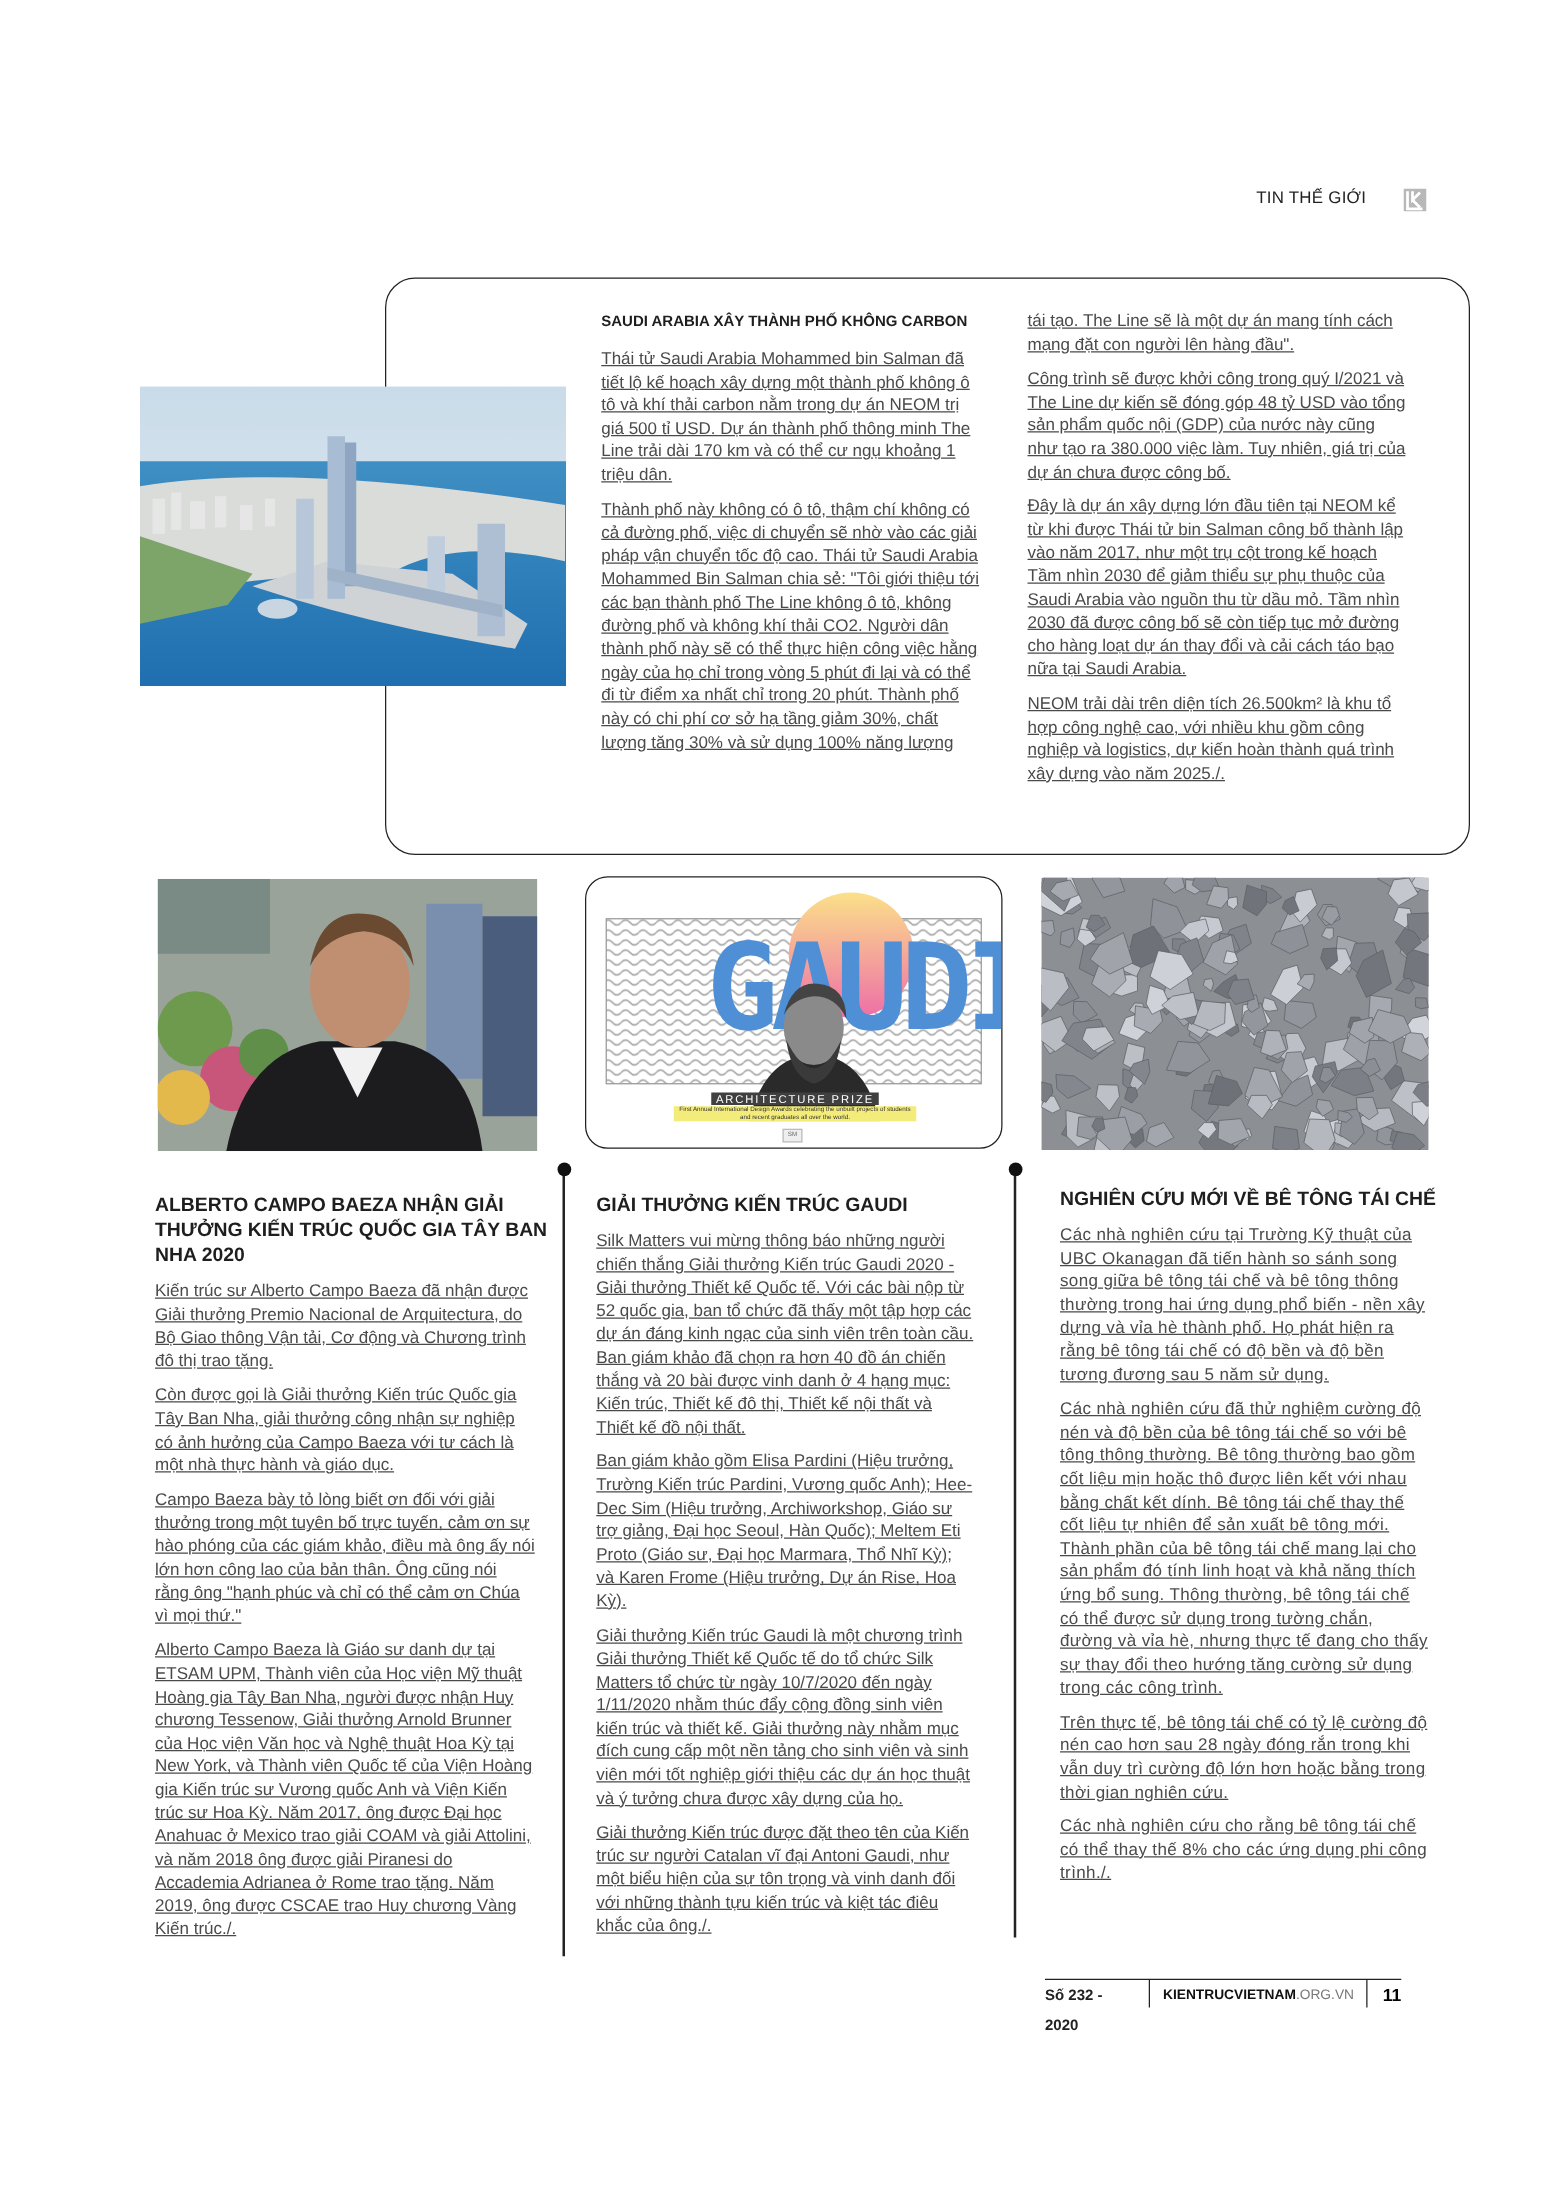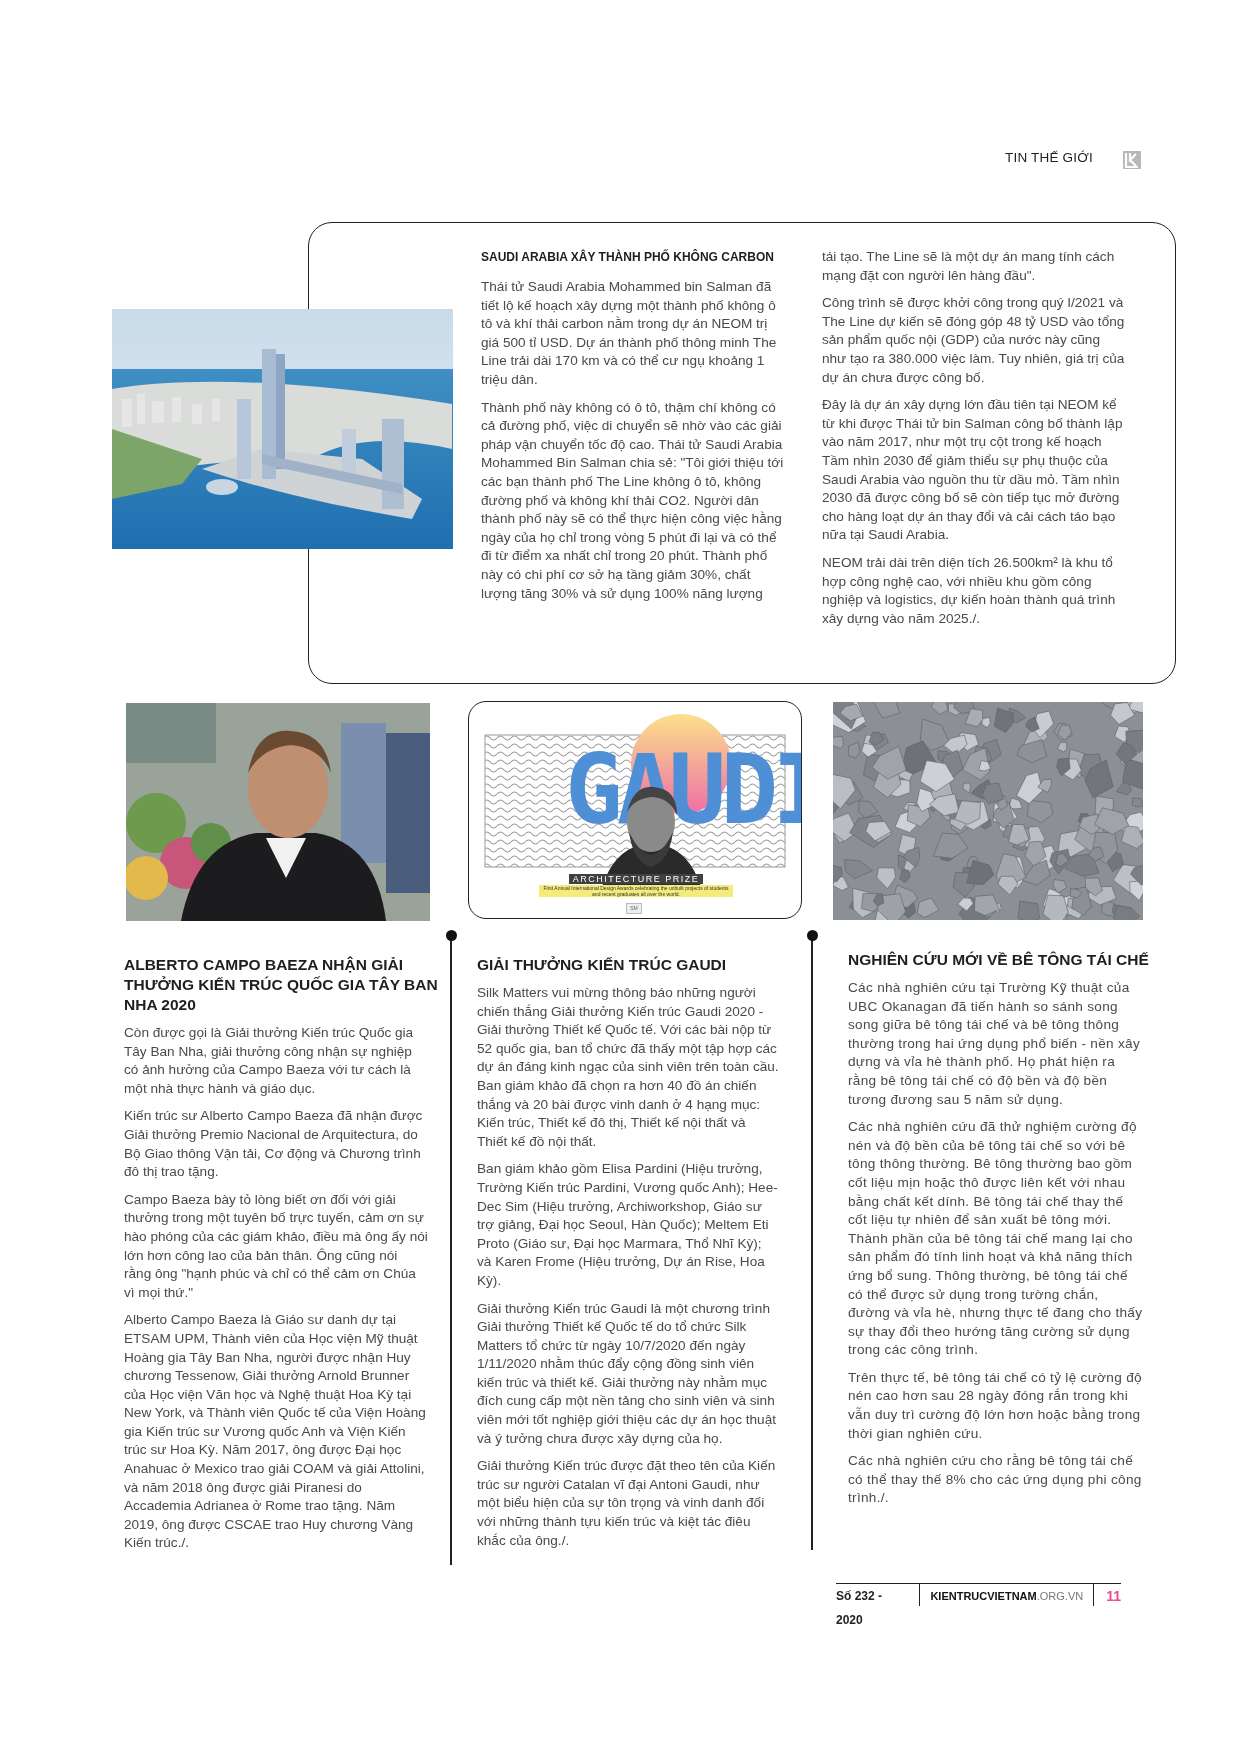--- a/index.html
+++ b/index.html
@@ -9,21 +9,21 @@
   
   .section-label { position:absolute; top:150px; left:1005px; font-weight:normal; font-size:13.5px;
                    color:#222; letter-spacing:0.2px; }
   .section-logo { position:absolute; top:150px; left:1122px; width:20px; height:20px; }
 
   
   .top-box { position:absolute; left:308px; top:222px; width:868px; height:462px;
              border:1.6px solid #222; border-radius:24px; box-sizing:border-box; background:#fff; }
   .neom-photo { position:absolute; left:112px; top:309px; width:341px; height:240px; overflow:hidden; }
   .col { position:absolute; font-size:13.6px; line-height:18.6px; color:#4a4a4a; font-weight:300; }
-  .col p { margin:0 16px 9px 0; }
+  .col p { margin:0 16px 9px 0;text-decoration:underline; }
   .headline { font-weight:bold; color:#1e1e1e; text-transform:uppercase; }
   .h-top { font-size:12px; line-height:26px; margin:0 0 8px 0; }
   .h-bottom { font-size:15.5px; line-height:20px; margin:0 0 9px 0; }
 
   .top-col1 { left:481px; top:244px; width:322px; }
   .top-col2 { left:822px; top:248px; width:320px; }
 
   
   .photo-baeza { position:absolute; left:126px; top:703px; width:304px; height:218px; overflow:hidden; }
   .gaudi-frame { position:absolute; left:468px; top:701px; width:334px; height:218px;
@@ -39,21 +39,21 @@
   .b-col1 { left:124px; top:955px; width:320px; }
   .b-col2 { left:477px; top:955px; width:318px; }
   .b-col3 { left:848px; top:950px; width:312px; }
 
   
   .footer { position:absolute; left:836px; top:1583px; width:285px; height:22px;
             border-top:1.2px solid #222; display:flex; align-items:center; font-size:12px; }
   .footer .issue { font-weight:bold; color:#222; padding-right:10px; border-right:1.2px solid #222; height:22px; line-height:24px; }
   .footer .site { padding:0 10px; border-right:1.2px solid #222; height:22px; line-height:24px; color:#111; font-weight:bold; font-size:11px; }
   .footer .site .light { font-weight:normal; color:#777; }
-  .footer .page { padding-left:12px; font-weight:bold; font-size:14px; color:#ec4899; height:22px; line-height:24px; }
+  .footer .page { padding-left:12px; font-weight:bold; font-size:14px; color:#000000; height:22px; line-height:24px; }
 </style>
 </head>
 <body>
 
 <div class="section-label">TIN THẾ GIỚI</div>
 <svg class="section-logo" viewBox="0 0 20 20">
   <rect x="1" y="1" width="18" height="18" fill="#b8b8b8"></rect>
   <path d="M4 3 V17 H16 M8 3 V10 L14 4 M8 10 L14 16" stroke="#fff" stroke-width="2.2" fill="none"></path>
 </svg>
 
@@ -331,22 +331,22 @@
 
 <div class="divider div1">
     <span class="dot"></span>
   </div>
 <div class="divider div2">
     <span class="dot"></span>
   </div>
 
 <div class="col b-col1">
   <div class="headline h-bottom">ALBERTO CAMPO BAEZA NHẬN GIẢI THƯỞNG KIẾN TRÚC QUỐC GIA TÂY BAN NHA 2020</div>
+  <p>Kiến trúc sư Alberto Campo Baeza đã nhận được Giải thưởng Premio Nacional de Arquitectura, do Bộ Giao thông Vận tải, Cơ động và Chương trình đô thị trao tặng.</p>
   <p>Còn được gọi là Giải thưởng Kiến trúc Quốc gia Tây Ban Nha, giải thưởng công nhận sự nghiệp có ảnh hưởng của Campo Baeza với tư cách là một nhà thực hành và giáo dục.</p>
-  <p>Kiến trúc sư Alberto Campo Baeza đã nhận được Giải thưởng Premio Nacional de Arquitectura, do Bộ Giao thông Vận tải, Cơ động và Chương trình đô thị trao tặng.</p>
   <p>Campo Baeza bày tỏ lòng biết ơn đối với giải thưởng trong một tuyên bố trực tuyến, cảm ơn sự hào phóng của các giám khảo, điều mà ông ấy nói lớn hơn công lao của bản thân. Ông cũng nói rằng ông "hạnh phúc và chỉ có thể cảm ơn Chúa vì mọi thứ."</p>
   <p>Alberto Campo Baeza là Giáo sư danh dự tại ETSAM UPM, Thành viên của Học viện Mỹ thuật Hoàng gia Tây Ban Nha, người được nhận Huy chương Tessenow, Giải thưởng Arnold Brunner của Học viện Văn học và Nghệ thuật Hoa Kỳ tại New York, và Thành viên Quốc tế của Viện Hoàng gia Kiến trúc sư Vương quốc Anh và Viện Kiến trúc sư Hoa Kỳ. Năm 2017, ông được Đại học Anahuac ở Mexico trao giải COAM và giải Attolini, và năm 2018 ông được giải Piranesi do Accademia Adrianea ở Rome trao tặng. Năm 2019, ông được CSCAE trao Huy chương Vàng Kiến trúc./.</p>
 </div>
 <div class="col b-col2">
   <div class="headline h-bottom">GIẢI THƯỞNG KIẾN TRÚC GAUDI</div>
   <p>Silk Matters vui mừng thông báo những người chiến thắng Giải thưởng Kiến trúc Gaudi 2020 - Giải thưởng Thiết kế Quốc tế. Với các bài nộp từ 52 quốc gia, ban tổ chức đã thấy một tập hợp các dự án đáng kinh ngạc của sinh viên trên toàn cầu. Ban giám khảo đã chọn ra hơn 40 đồ án chiến thắng và 20 bài được vinh danh ở 4 hạng mục: Kiến trúc, Thiết kế đô thị, Thiết kế nội thất và Thiết kế đồ nội thất.</p>
   <p>Ban giám khảo gồm Elisa Pardini (Hiệu trưởng, Trường Kiến trúc Pardini, Vương quốc Anh); Hee-Dec Sim (Hiệu trưởng, Archiworkshop, Giáo sư trợ giảng, Đại học Seoul, Hàn Quốc); Meltem Eti Proto (Giáo sư, Đại học Marmara, Thổ Nhĩ Kỳ); và Karen Frome (Hiệu trưởng, Dự án Rise, Hoa Kỳ).</p>
   <p>Giải thưởng Kiến trúc Gaudi là một chương trình Giải thưởng Thiết kế Quốc tế do tổ chức Silk Matters tổ chức từ ngày 10/7/2020 đến ngày 1/11/2020 nhằm thúc đẩy cộng đồng sinh viên kiến trúc và thiết kế. Giải thưởng này nhằm mục đích cung cấp một nền tảng cho sinh viên và sinh viên mới tốt nghiệp giới thiệu các dự án học thuật và ý tưởng chưa được xây dựng của họ.</p>
   <p>Giải thưởng Kiến trúc được đặt theo tên của Kiến trúc sư người Catalan vĩ đại Antoni Gaudi, như một biểu hiện của sự tôn trọng và vinh danh đối với những thành tựu kiến trúc và kiệt tác điêu khắc của ông./.</p>
 </div>

